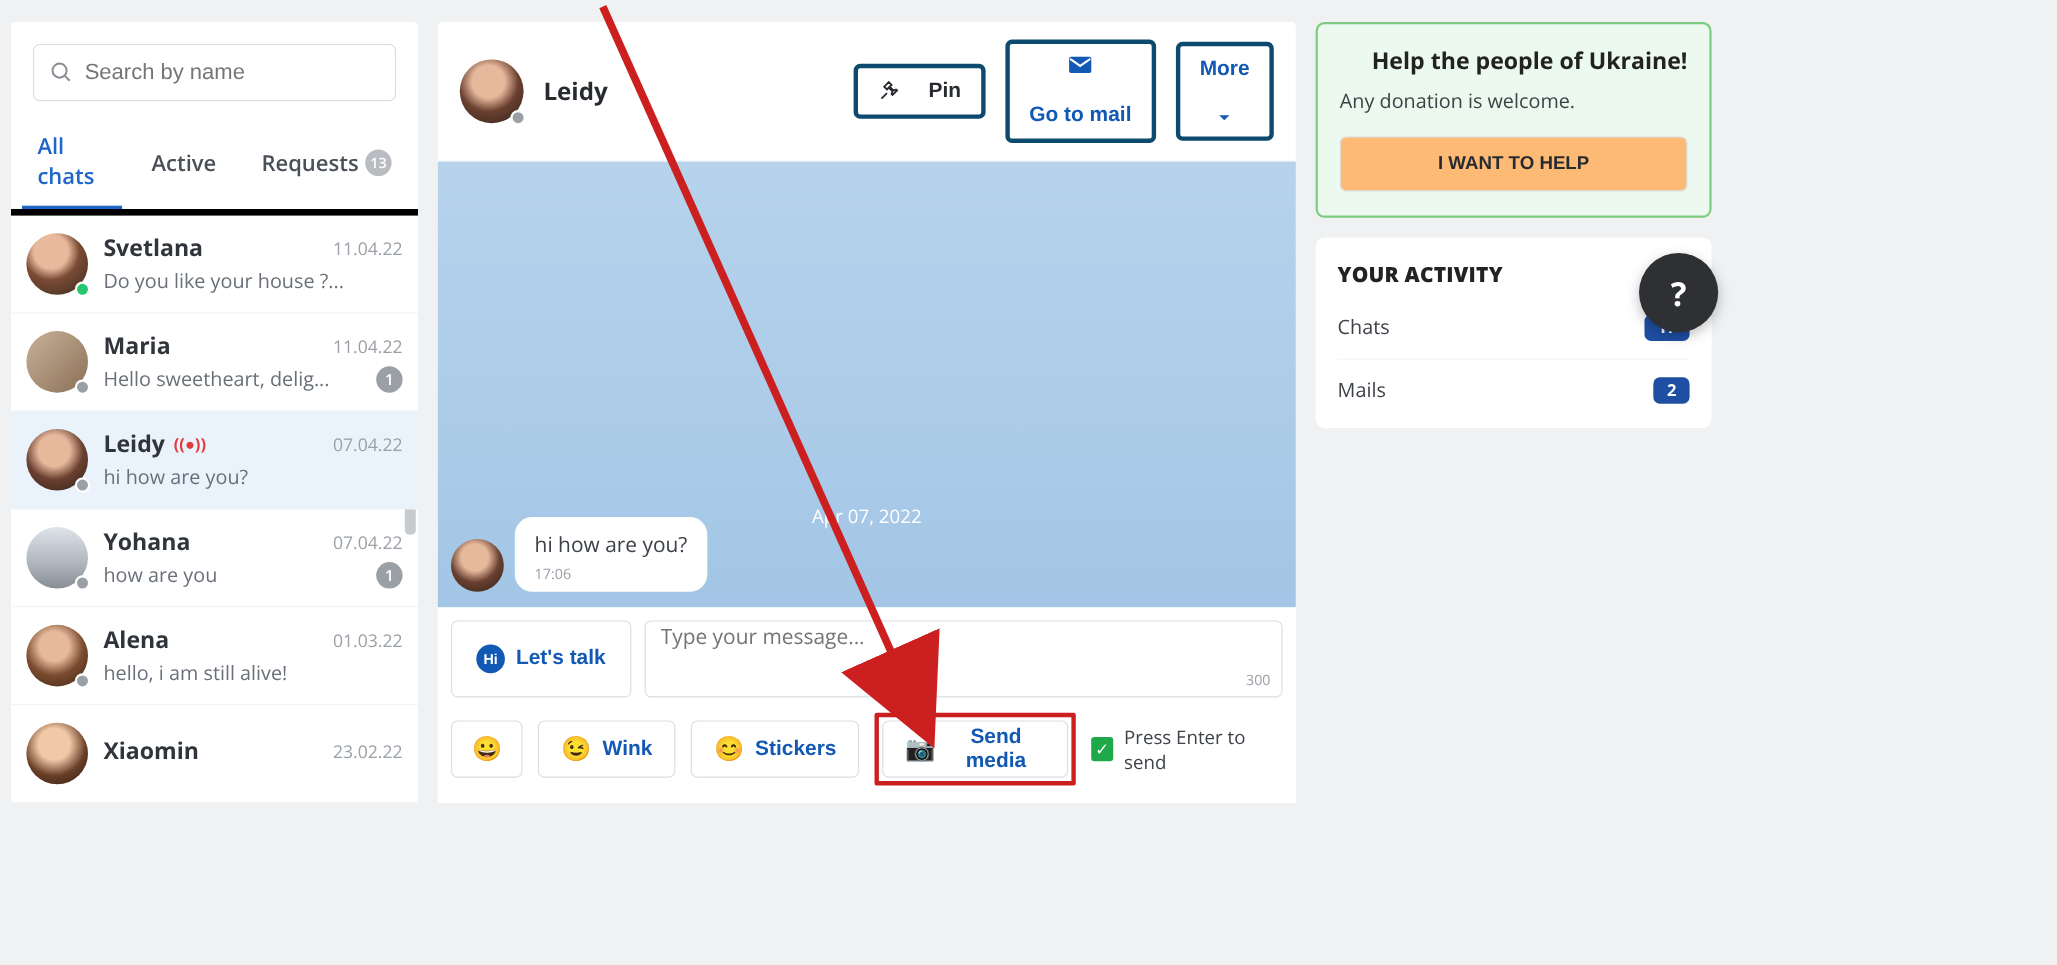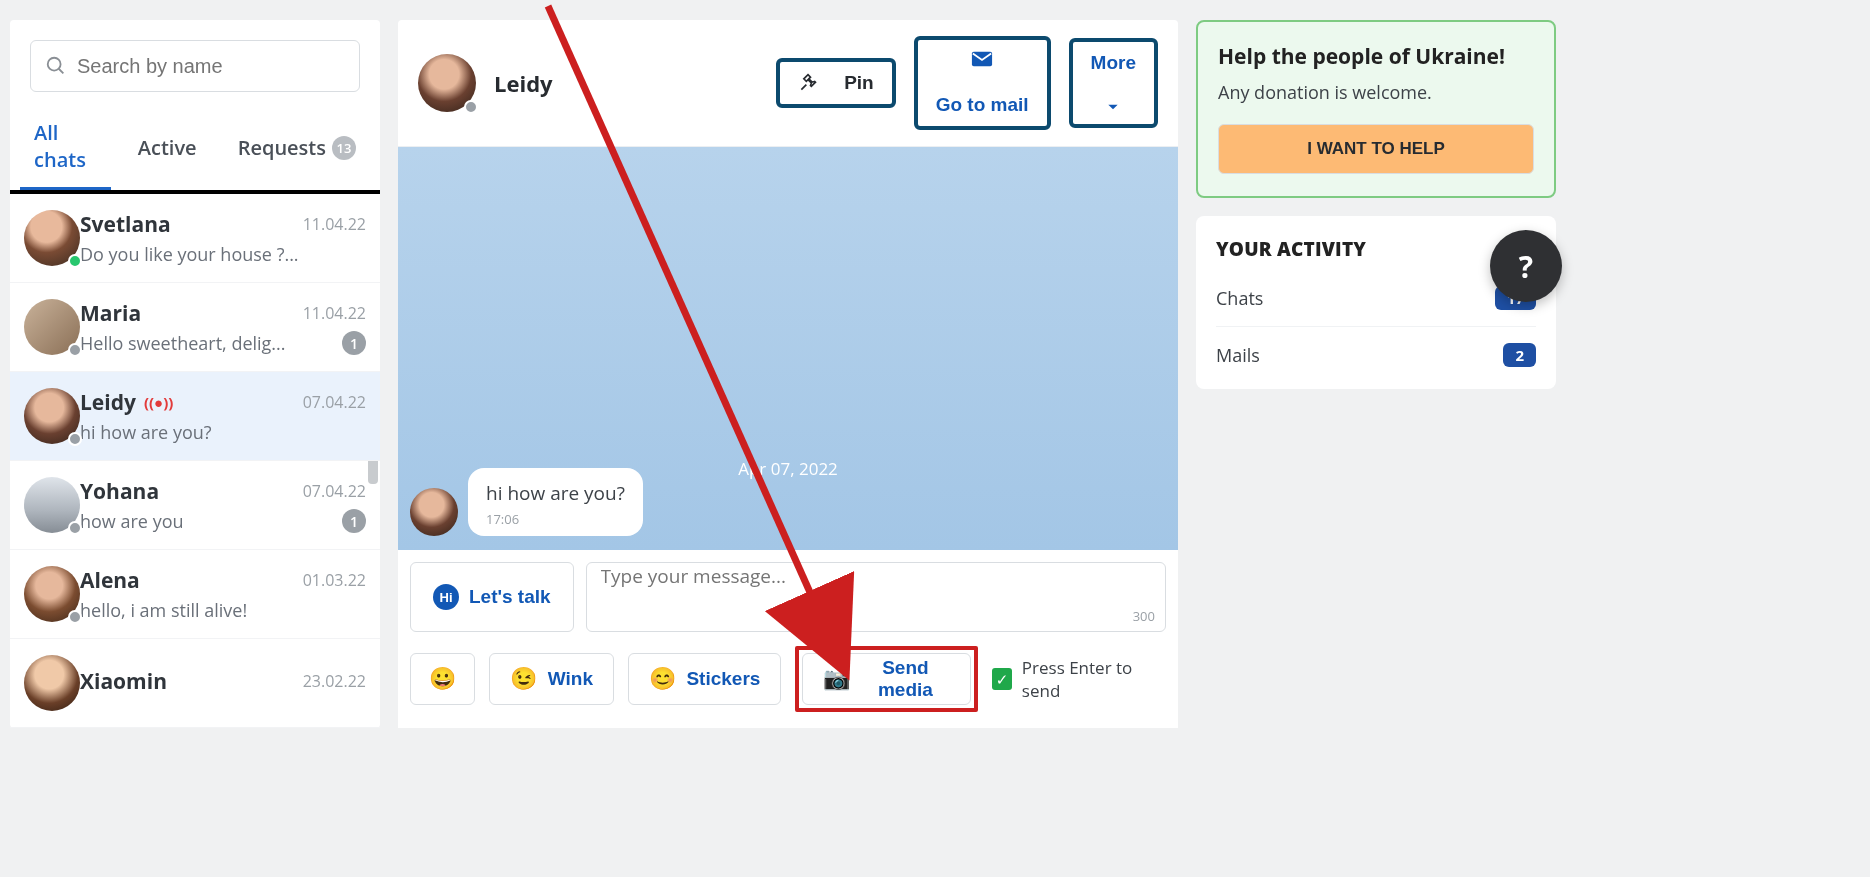--- a/index.html
+++ b/index.html
@@ -4,39 +4,39 @@
 <style>
   * { box-sizing: border-box; margin: 0; padding: 0; }
   body { font-family: "Segoe UI", "Open Sans", Arial, sans-serif; background:#f0f1f2; width:1870px; height:877px; overflow:hidden; position:relative; color:#333;}
   .app { display:flex; gap:18px; padding:20px 0 0 10px; }
   
   .sidebar { width:370px; background:#fff; border-radius:4px; display:flex; flex-direction:column; }
   .search-wrap{ padding:20px 20px 15px 20px;}
   .search { display:flex; align-items:center; border:1px solid #d9dde1; border-radius:6px; padding:8px 14px; height:52px;}
   .search svg{ flex:none; }
   .search input{ border:none; outline:none; font-size:20px; color:#8a8f95; margin-left:10px; width:100%; background:transparent;}
-  .tabs{ display:flex; align-items:center; border-bottom:4px solid #000000; padding:0 10px; gap:13px; }
+  .tabs{ display:flex; align-items:center; border-bottom:6px solid #000000; padding:0 10px; gap:13px; }
   .tab{ padding:12px 14px 14px 14px; font-size:20px; font-weight:600; color:#4a5058; cursor:pointer; display:flex; align-items:center; gap:6px;}
   .tab.active{ color:#1e66c7; border-bottom:3px solid #1e66c7; }
   .tab .count{ background:#b9bdc2; color:#fff; border-radius:50%; width:24px; height:24px; display:inline-flex; align-items:center; justify-content:center; font-size:13px; font-weight:600;}
   .chatlist{ position:relative; flex:1; overflow:hidden; }
   .scroll-thumb{ position:absolute; right:2px; top:220px; width:10px; height:70px; background:#c8cbce; border-radius:4px;}
   .chat-item{ display:flex; align-items:center; padding:16px 14px; border-bottom:1px solid #f2f3f5; cursor:pointer; position:relative;}
   .chat-item.selected{ background:#eaf2fc;}
   .avatar{ width:56px; height:56px; border-radius:50%; background:#d3d5d8; flex:none; position:relative; overflow:visible;}
   .avatar .dot{ position:absolute; right:-2px; bottom:-2px; width:14px; height:14px; border-radius:50%; border:2px solid #fff;}
   .dot.online{ background:#28c76f;}
   .dot.offline{ background:#9aa0a6;}
   .avatar1{ background:radial-gradient(circle at 40% 30%, #e8b99c 0 30%, #7a4b34 50%, #3a2a20 100%);}
   .avatar2{ background:linear-gradient(135deg,#c9b29a,#8a6f56);}
   .avatar3{ background:radial-gradient(circle at 45% 35%, #e6b89c 0 30%, #6a4030 55%, #2e2018 100%);}
   .avatar4{ background:linear-gradient(180deg,#dfe4ea 0%, #aeb5bd 60%, #868d95 100%);}
   .avatar5{ background:radial-gradient(circle at 45% 35%, #e6b89c 0 28%, #7b4c30 55%, #3a2416 100%);}
   .avatar6{ background:radial-gradient(circle at 45% 35%, #f0c9a8 0 30%, #6a3f28 60%, #2b1a10 100%);}
-  .chat-meta{ margin-left:0; flex:1; min-width:0;}
+  .chat-meta{ margin-left:14px; flex:1; min-width:0;}
   .row1{ display:flex; align-items:center; justify-content:space-between;}
   .name{ font-size:21px; font-weight:700; color:#30353b; display:flex; align-items:center; gap:8px;}
   .live{ color:#e23b3b; font-size:15px; font-weight:700;}
   .date{ font-size:16px; color:#9aa0a6;}
   .row2{ display:flex; align-items:center; justify-content:space-between; margin-top:4px;}
   .preview{ font-size:18px; color:#6a7079; white-space:nowrap; overflow:hidden; text-overflow:ellipsis; max-width:230px;}
   .badge{ background:#9aa0a6; color:#fff; border-radius:50%; width:24px; height:24px; display:flex; align-items:center; justify-content:center; font-size:14px; font-weight:600;}
   
   .main{ width:780px; background:#fff; border-radius:4px; display:flex; flex-direction:column;}
   .chat-header{ display:flex; align-items:center; padding:16px 20px; border-bottom:1px solid #eceff2; gap:18px;}
@@ -64,21 +64,21 @@
   .pill{ border:1px solid #d9dde1; background:#fff; border-radius:6px; padding:10px 20px; font-size:19px; font-weight:700; color:#1258b5; display:flex; align-items:center; gap:10px; cursor:pointer; height:52px;}
   .pill.icononly{ padding:10px 18px;}
   .emoji{ font-size:22px; line-height:1;}
   .send-media-wrap{ border:4px solid #cc1f1f; padding:3px; border-radius:2px;}
   .press-enter{ display:flex; align-items:center; gap:10px; font-size:17px; color:#3d4248; margin-left:auto; padding-right:6px;}
   .chk{ width:22px; height:22px; background:#1fa84a; border-radius:3px; display:flex; align-items:center; justify-content:center; color:#fff; font-size:15px;}
   
   .right{ width:360px; display:flex; flex-direction:column; gap:18px; position:relative;}
   .card{ background:#fff; border-radius:8px;}
   .ukraine{ background:#ecf9ee; border:2px solid #7ecb82; padding:20px 20px 22px 20px;}
-  .ukraine h3{ font-size:21px; font-weight:700; color:#222;}
+  .ukraine h3{ font-size:21px; font-weight:700; color:#222;text-align:right;}
   .ukraine p{ font-size:18px; color:#3d4248; margin-top:10px;}
   .ukraine button{ width:100%; margin-top:20px; background:#fdba74; border:1px solid #d9dde1; border-radius:6px; padding:14px 0; font-size:17px; font-weight:700; color:#272b30; cursor:pointer;}
   .activity{ padding:20px 20px 6px 20px;}
   .activity h4{ font-size:19px; font-weight:800; color:#222; letter-spacing:0.2px;}
   .act-row{ display:flex; justify-content:space-between; align-items:center; padding:16px 0; border-top:1px solid #f0f2f4; font-size:18px; color:#3d4248;}
   .act-row:first-of-type{ border-top:none; margin-top:8px;}
   .pill-count{ background:#1e4fa3; color:#fff; border-radius:6px; padding:2px 12px; font-size:15px; font-weight:700;}
   .help-fab{ position:absolute; right:-6px; top:210px; width:72px; height:72px; border-radius:50%; background:#2f3033; color:#fff; display:flex; align-items:center; justify-content:center; font-size:30px; font-weight:700; box-shadow:0 4px 12px rgba(0,0,0,.25); cursor:pointer; z-index:5;}
   
   .arrow-overlay{ position:absolute; left:0; top:0; pointer-events:none; z-index:20;}

